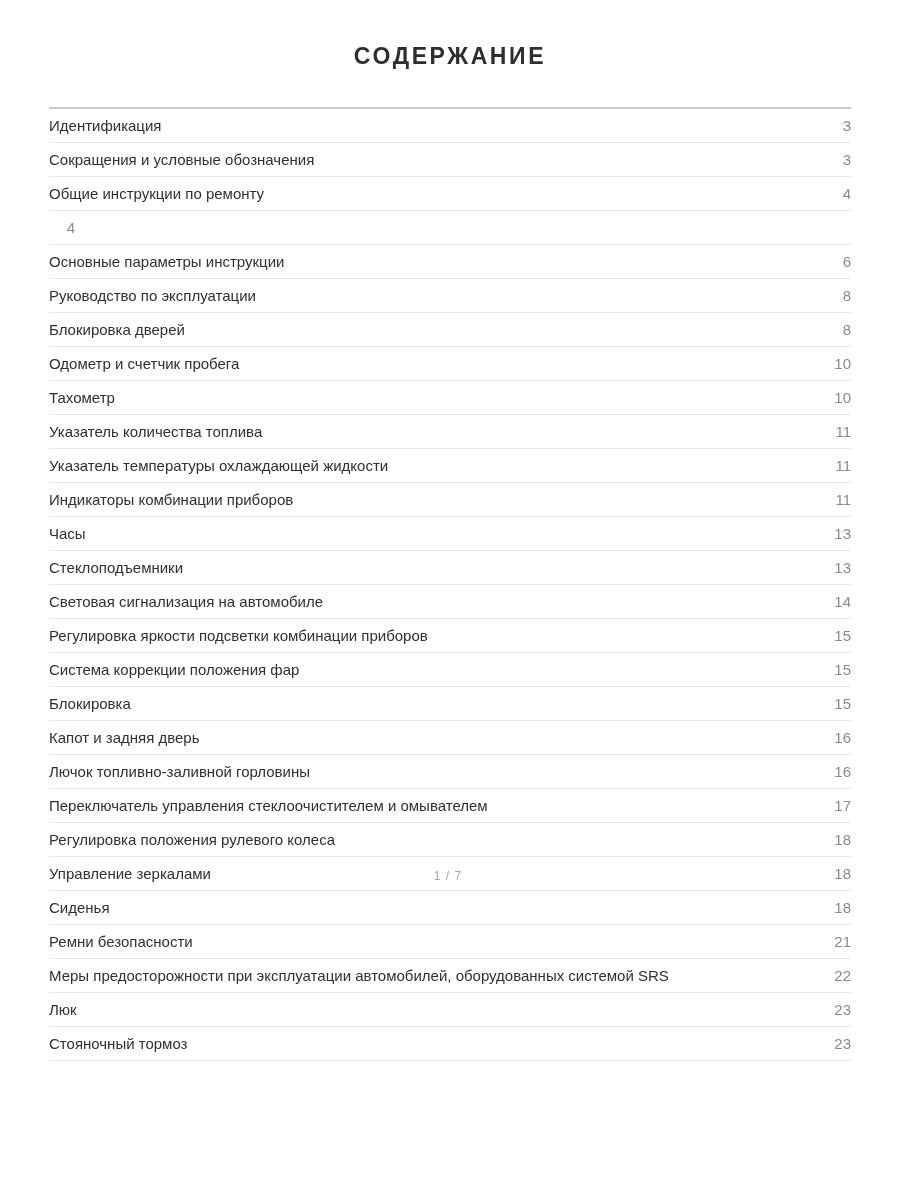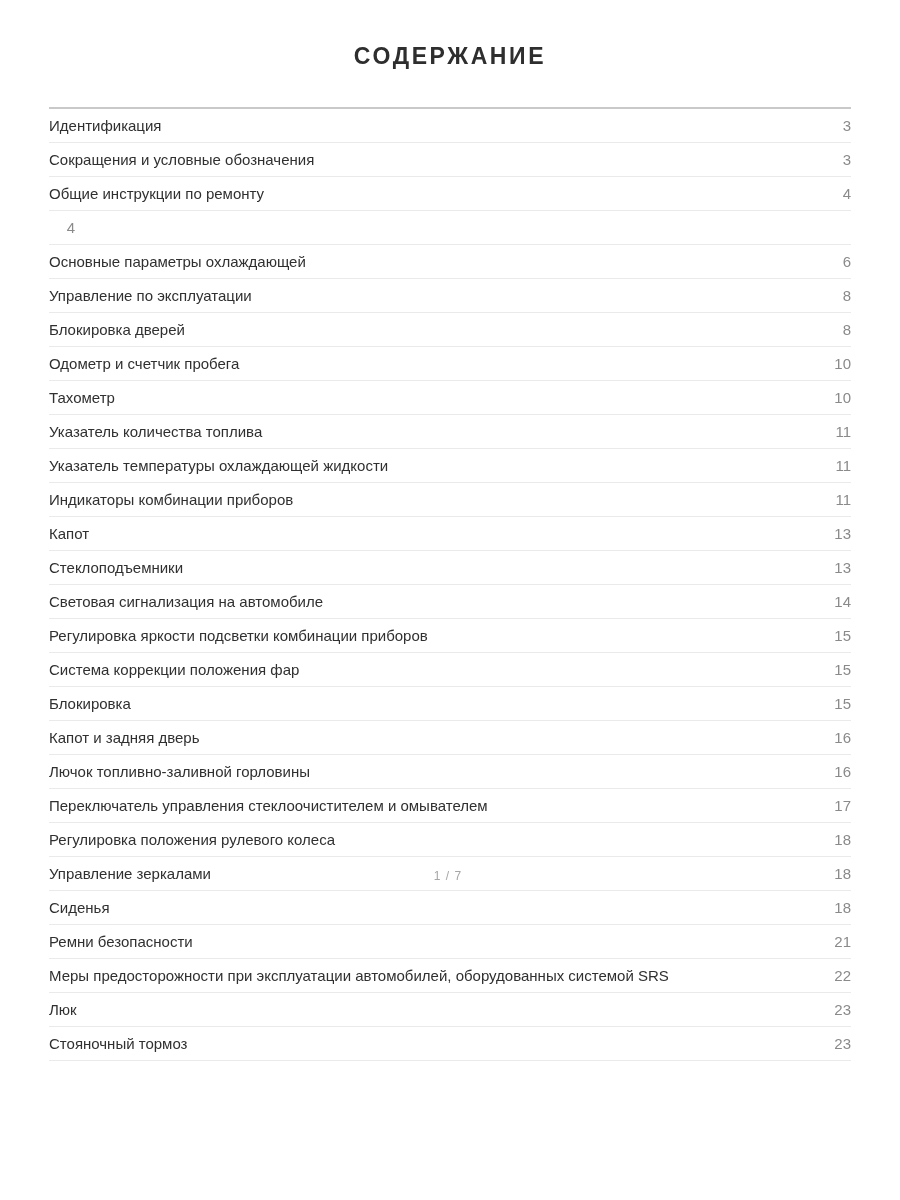--- a/index.html
+++ b/index.html
@@ -105,25 +105,25 @@
         <span class="toc-page">3</span>
       </li>
       <li class="toc-row">
         <span class="toc-title">Общие инструкции по ремонту</span>
         <span class="toc-page">4</span>
       </li>
       <li class="toc-row">
         <span class="toc-page">4</span>
       </li>
       <li class="toc-row">
-        <span class="toc-title">Основные параметры охлаждающей</span>
+        <span class="toc-title">Основные параметры инструкции</span>
         <span class="toc-page">6</span>
       </li>
       <li class="toc-row">
-        <span class="toc-title">Управление по эксплуатации</span>
+        <span class="toc-title">Руководство по эксплуатации</span>
         <span class="toc-page">8</span>
       </li>
       <li class="toc-row">
         <span class="toc-title">Блокировка дверей</span>
         <span class="toc-page">8</span>
       </li>
       <li class="toc-row">
         <span class="toc-title">Одометр и счетчик пробега</span>
         <span class="toc-page">10</span>
       </li>
@@ -137,21 +137,21 @@
       </li>
       <li class="toc-row">
         <span class="toc-title">Указатель температуры охлаждающей жидкости</span>
         <span class="toc-page">11</span>
       </li>
       <li class="toc-row">
         <span class="toc-title">Индикаторы комбинации приборов</span>
         <span class="toc-page">11</span>
       </li>
       <li class="toc-row">
-        <span class="toc-title">Капот</span>
+        <span class="toc-title">Часы</span>
         <span class="toc-page">13</span>
       </li>
       <li class="toc-row">
         <span class="toc-title">Стеклоподъемники</span>
         <span class="toc-page">13</span>
       </li>
       <li class="toc-row">
         <span class="toc-title">Световая сигнализация на автомобиле</span>
         <span class="toc-page">14</span>
       </li>

